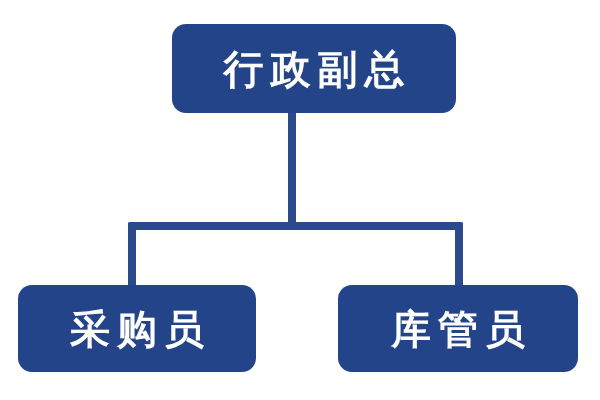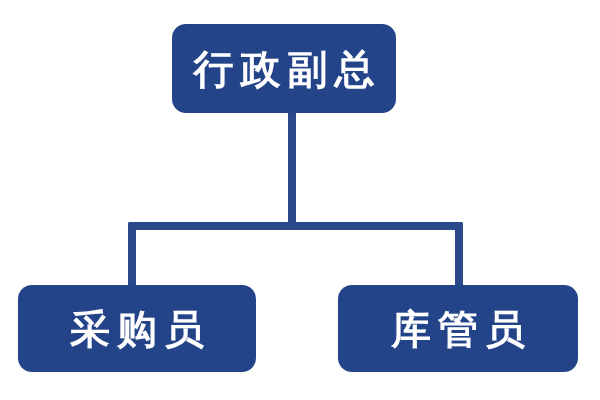--- a/index.html
+++ b/index.html
@@ -39,21 +39,21 @@
     line-height: 1;
     letter-spacing: 7px;
     text-indent: 7px;
     white-space: nowrap;
     font-family: "DejaVu Sans", "Liberation Sans", sans-serif;
   }
 
   #node-root {
     left: 172px;
     top: 24px;
-    width: 224px;
+    width: 284px;
     height: 89px;
   }
 
   #node-buyer {
     left: 18px;
     top: 285px;
     width: 238px;
     height: 87px;
   }
 

